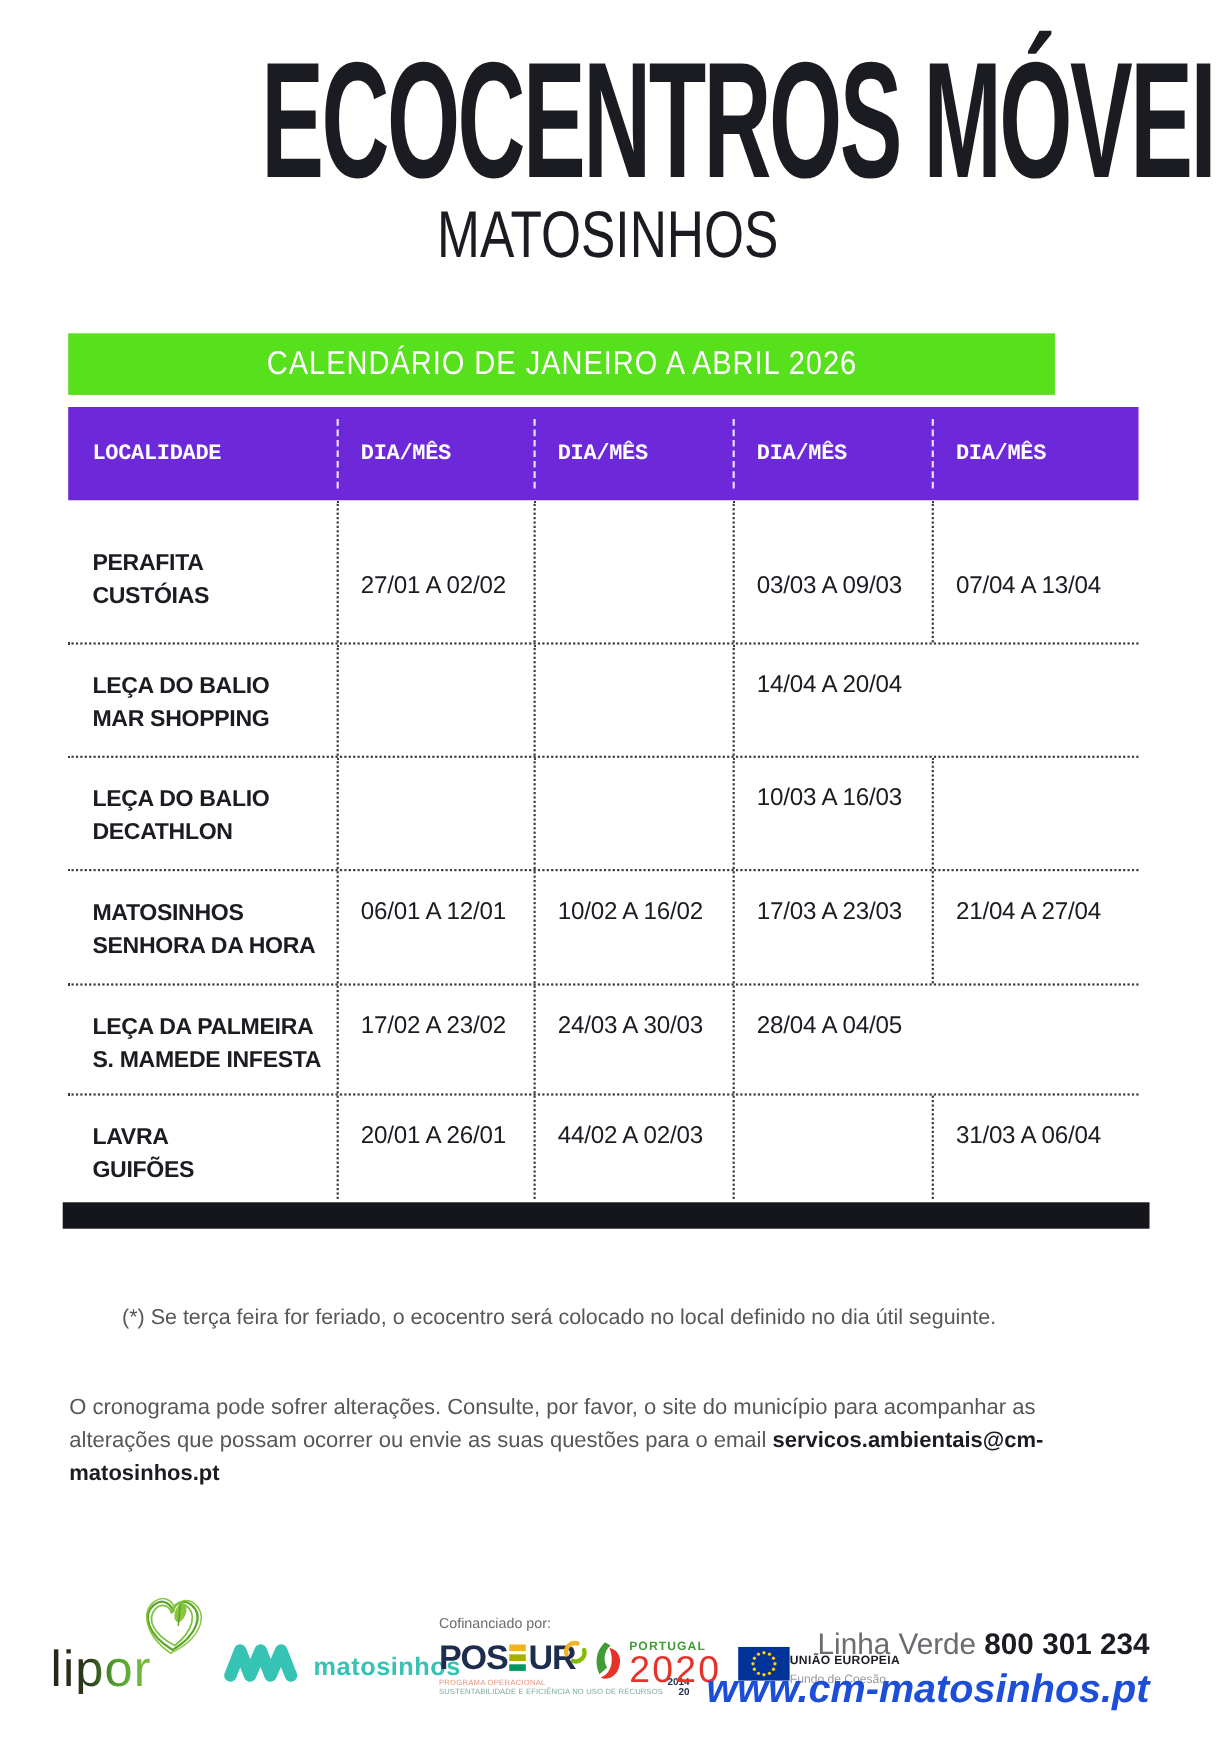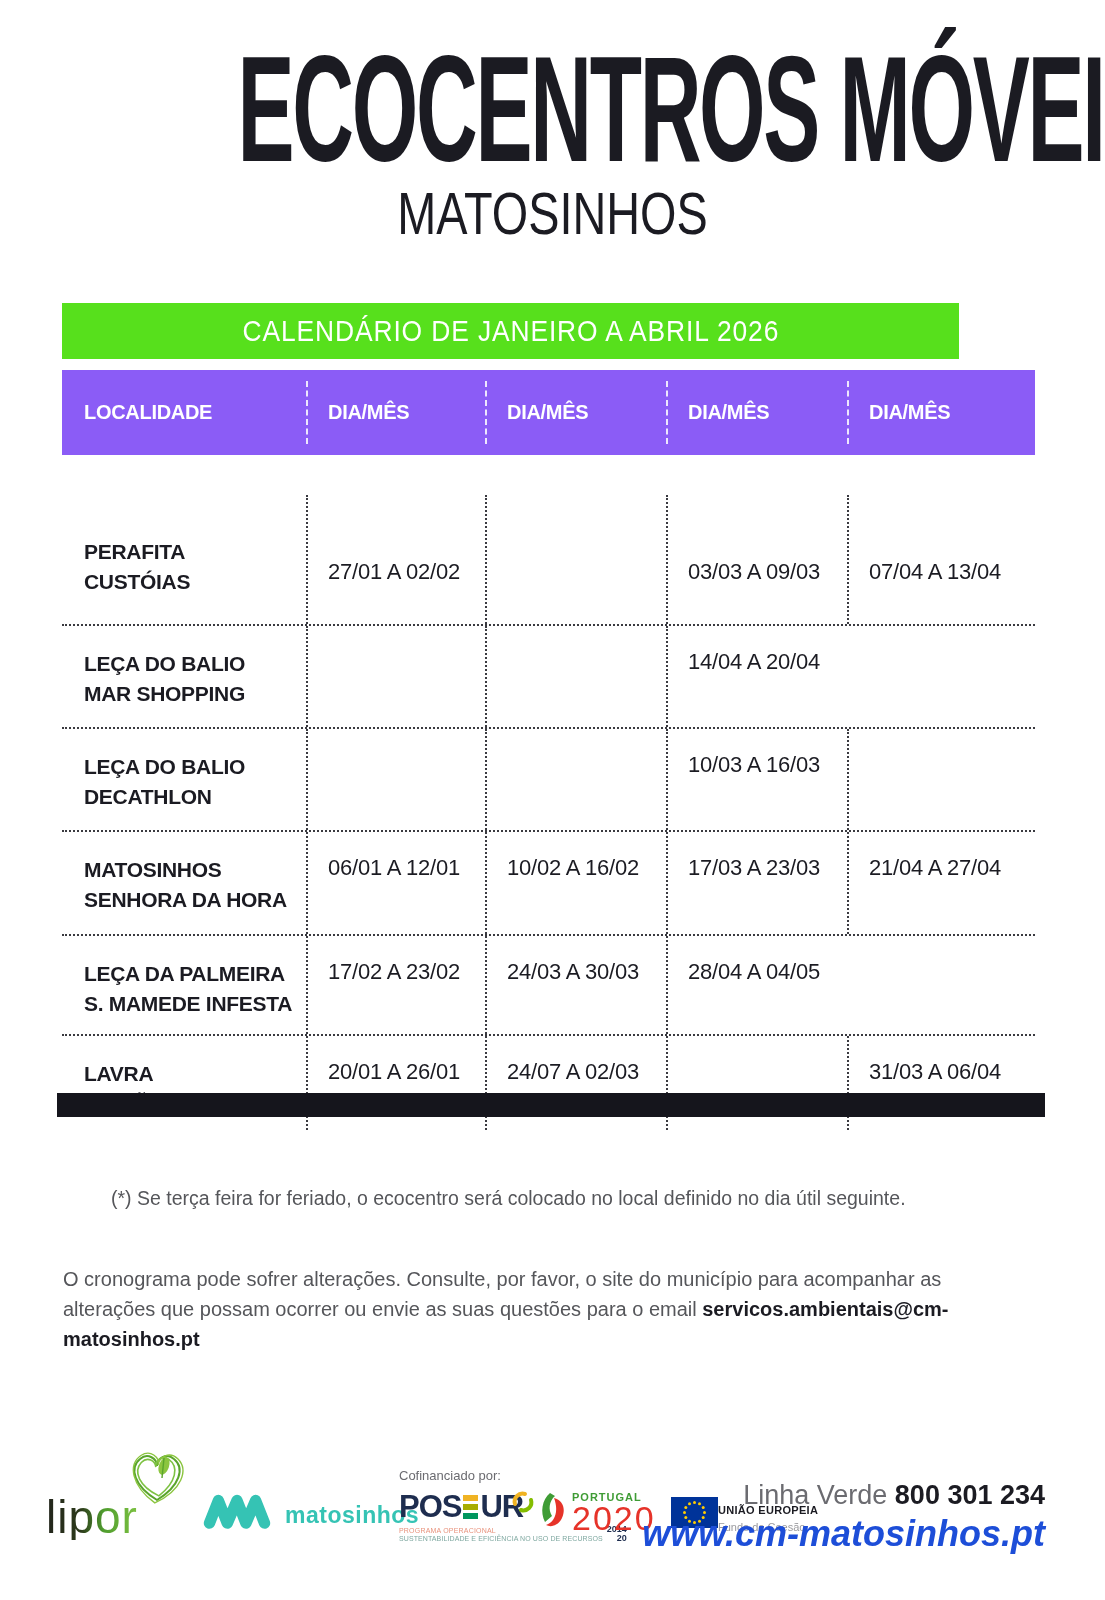--- a/index.html
+++ b/index.html
@@ -25,30 +25,30 @@
   }
   .banner span{
     display:block;color:#ffffff;font-size:30px;font-weight:400;letter-spacing:1px;
     transform:scaleX(0.88);transform-origin:center;white-space:nowrap;
   }
 
   
   .cal-table{position:absolute;left:62px;top:370px;width:973px;}
   .thead{
     display:grid;grid-template-columns:244px 179px 181px 181px 188px;
-    height:85px;background:#8b5cf6;color:#ffffff;
+    height:85px;background:#6d28d9;color:#ffffff;font-family:Liberation Mono, monospace;
   }
   .thead .hcell{position:relative;display:flex;align-items:center;padding-left:22px;
     font-size:20px;font-weight:700;letter-spacing:-0.3px;}
   .thead .hcell + .hcell::before{
     content:"";position:absolute;left:0;top:11px;bottom:11px;border-left:2px dashed rgba(255,255,255,0.85);
   }
   .trow{display:grid;grid-template-columns:244px 179px 181px 181px 188px;background:#ffffff;}
   .trow + .trow{border-top:2px dotted #3a3a40;}
-  .r1{height:129px;margin-top:40px;} .r2{height:101px;} .r3{height:101px;} .r4{height:102px;} .r5{height:98px;} .r6{height:94px;}
+  .r1{height:129px;} .r2{height:101px;} .r3{height:101px;} .r4{height:102px;} .r5{height:98px;} .r6{height:94px;}
   .loc{padding-left:22px;padding-top:23px;color:#1b1b22;font-size:21px;font-weight:700;
     letter-spacing:-0.3px;line-height:30px;}
   .r1 .loc{padding-top:42px;}
   .dcell{border-left:2px dotted #3a3a40;padding-left:20px;padding-top:23px;
     color:#1b1b22;font-size:22px;font-weight:400;letter-spacing:-0.2px;white-space:nowrap;}
   .r1 .dcell{padding-top:64px;}
 
   .bottom-bar{position:absolute;left:57px;top:1093px;width:988px;height:24px;background:#15151c;}
 
   
@@ -182,21 +182,21 @@
       <div class="dcell">24/03 A 30/03</div>
       <div class="dcell">28/04 A 04/05</div>
     </div>
 
     <div class="trow r6">
       <div class="loc">
         <div>LAVRA</div>
         <div>GUIFÕES</div>
       </div>
       <div class="dcell">20/01 A 26/01</div>
-      <div class="dcell">24/07 A 02/03</div>
+      <div class="dcell">44/02 A 02/03</div>
       <div class="dcell"></div>
       <div class="dcell">31/03 A 06/04</div>
     </div>
   </div>
 
   <div class="bottom-bar"></div>
 
   <div class="note1">(*) Se terça feira for feriado, o ecocentro será colocado no local definido no dia útil seguinte.</div>
   <div class="note2">
     <span>O cronograma pode sofrer alterações. Consulte, por favor, o site do município para acompanhar as alterações que possam ocorrer ou envie as suas questões para o email </span><b>servicos.ambientais@cm-matosinhos.pt</b>

